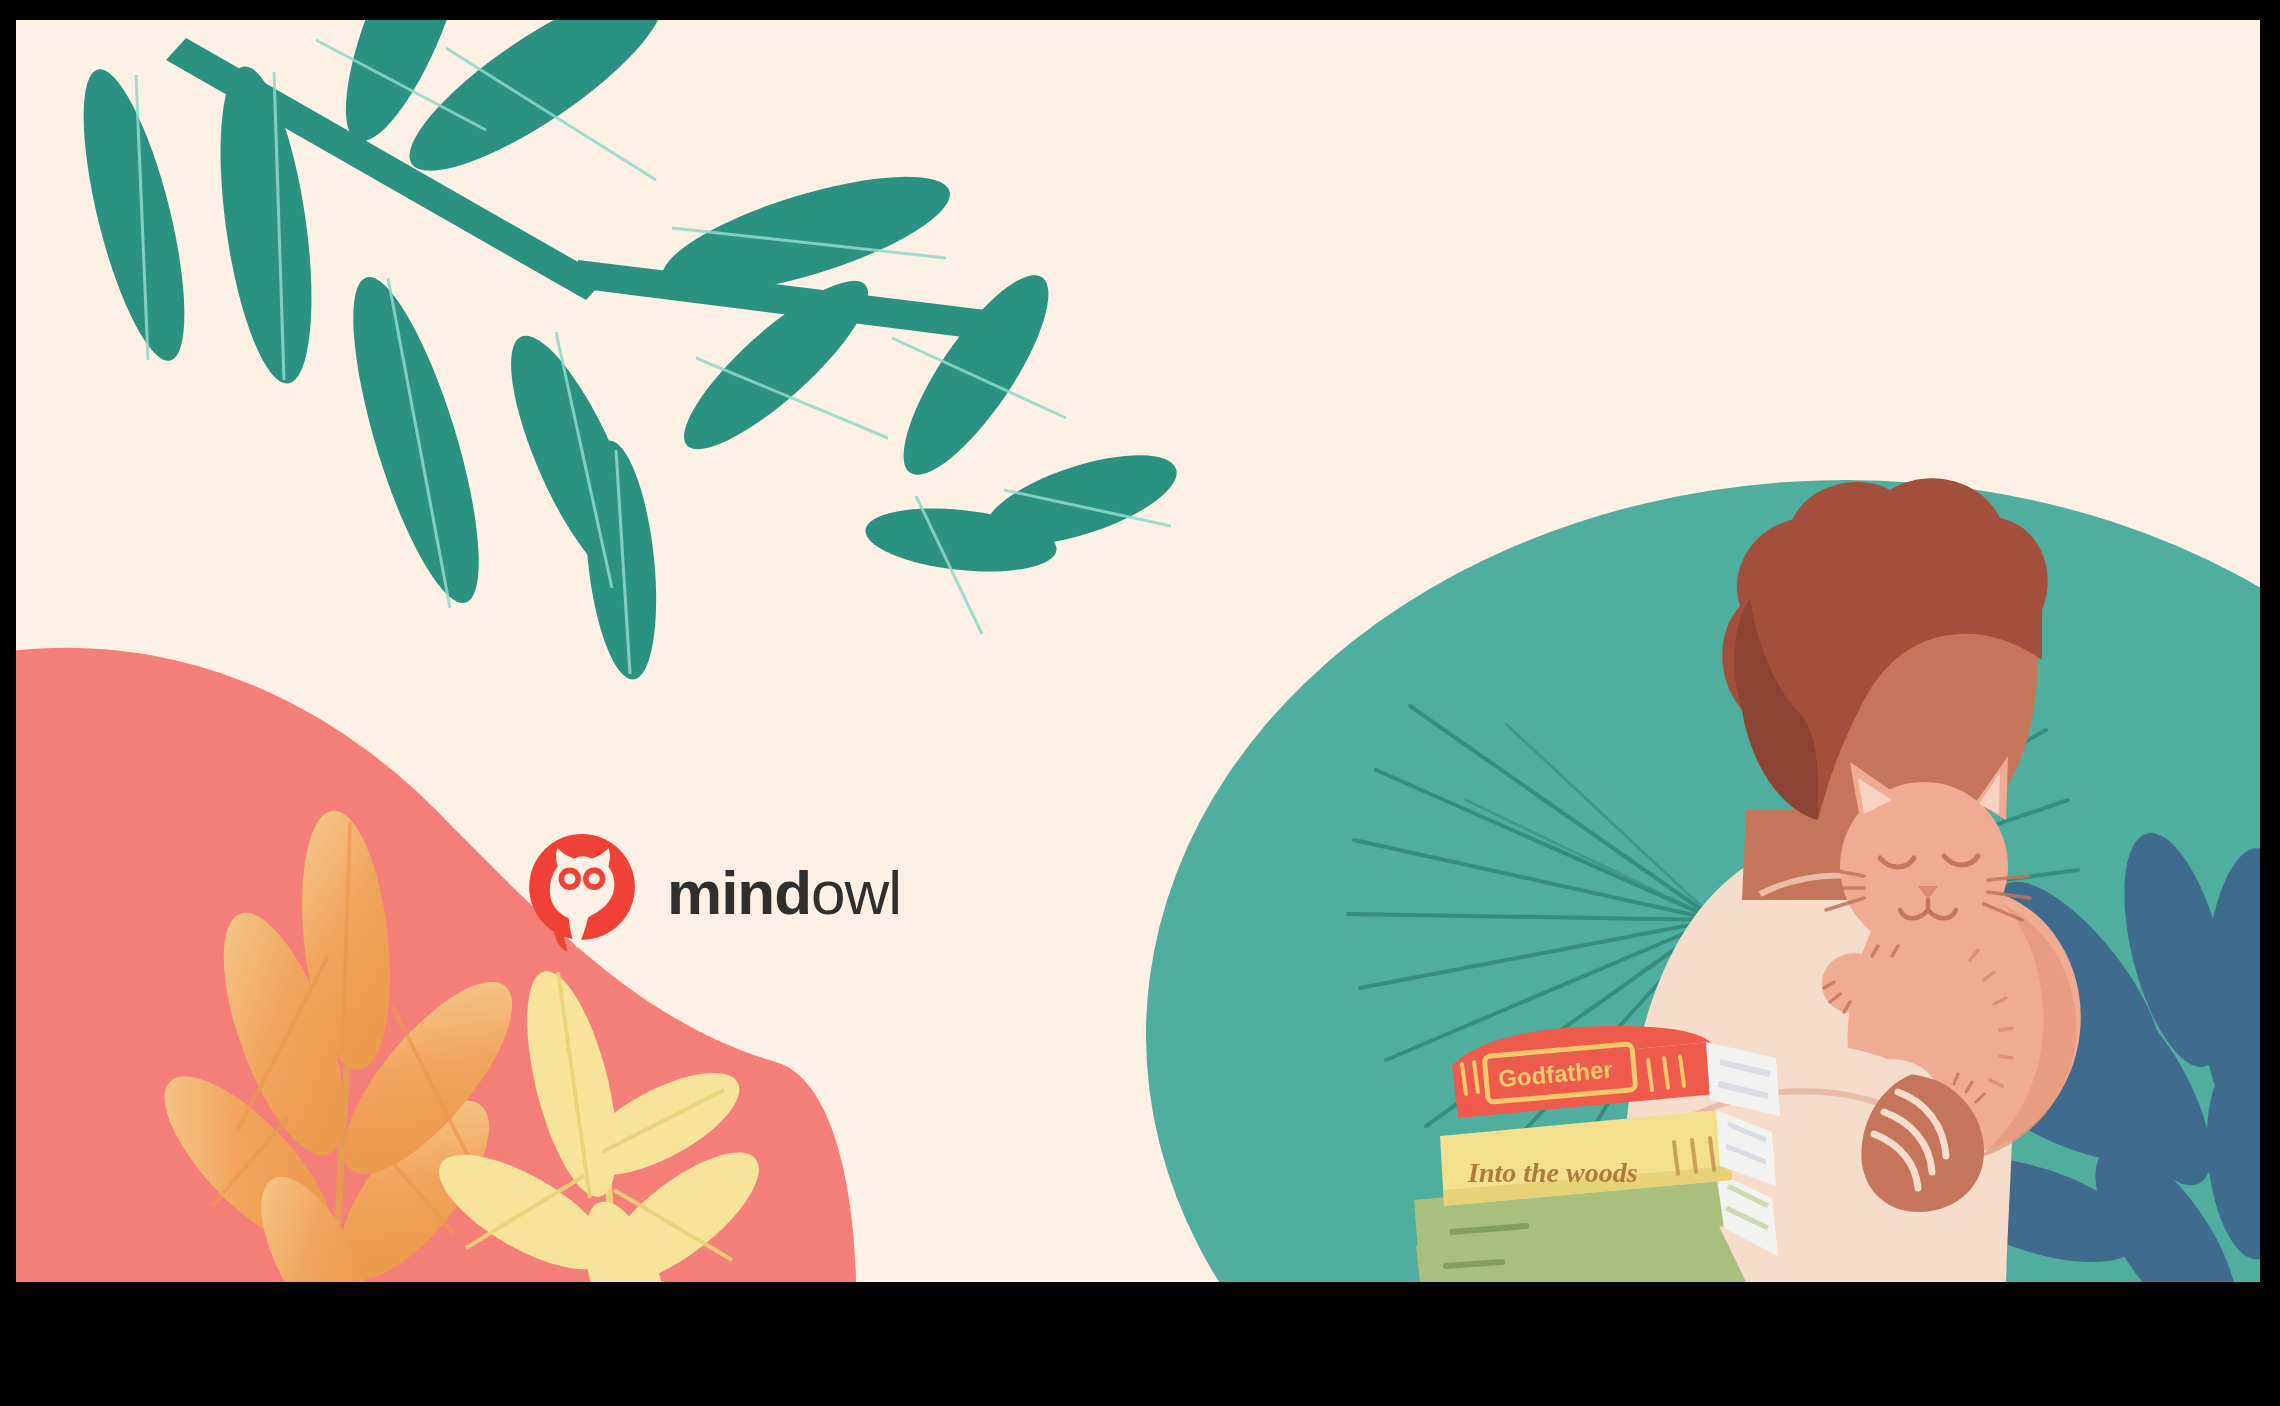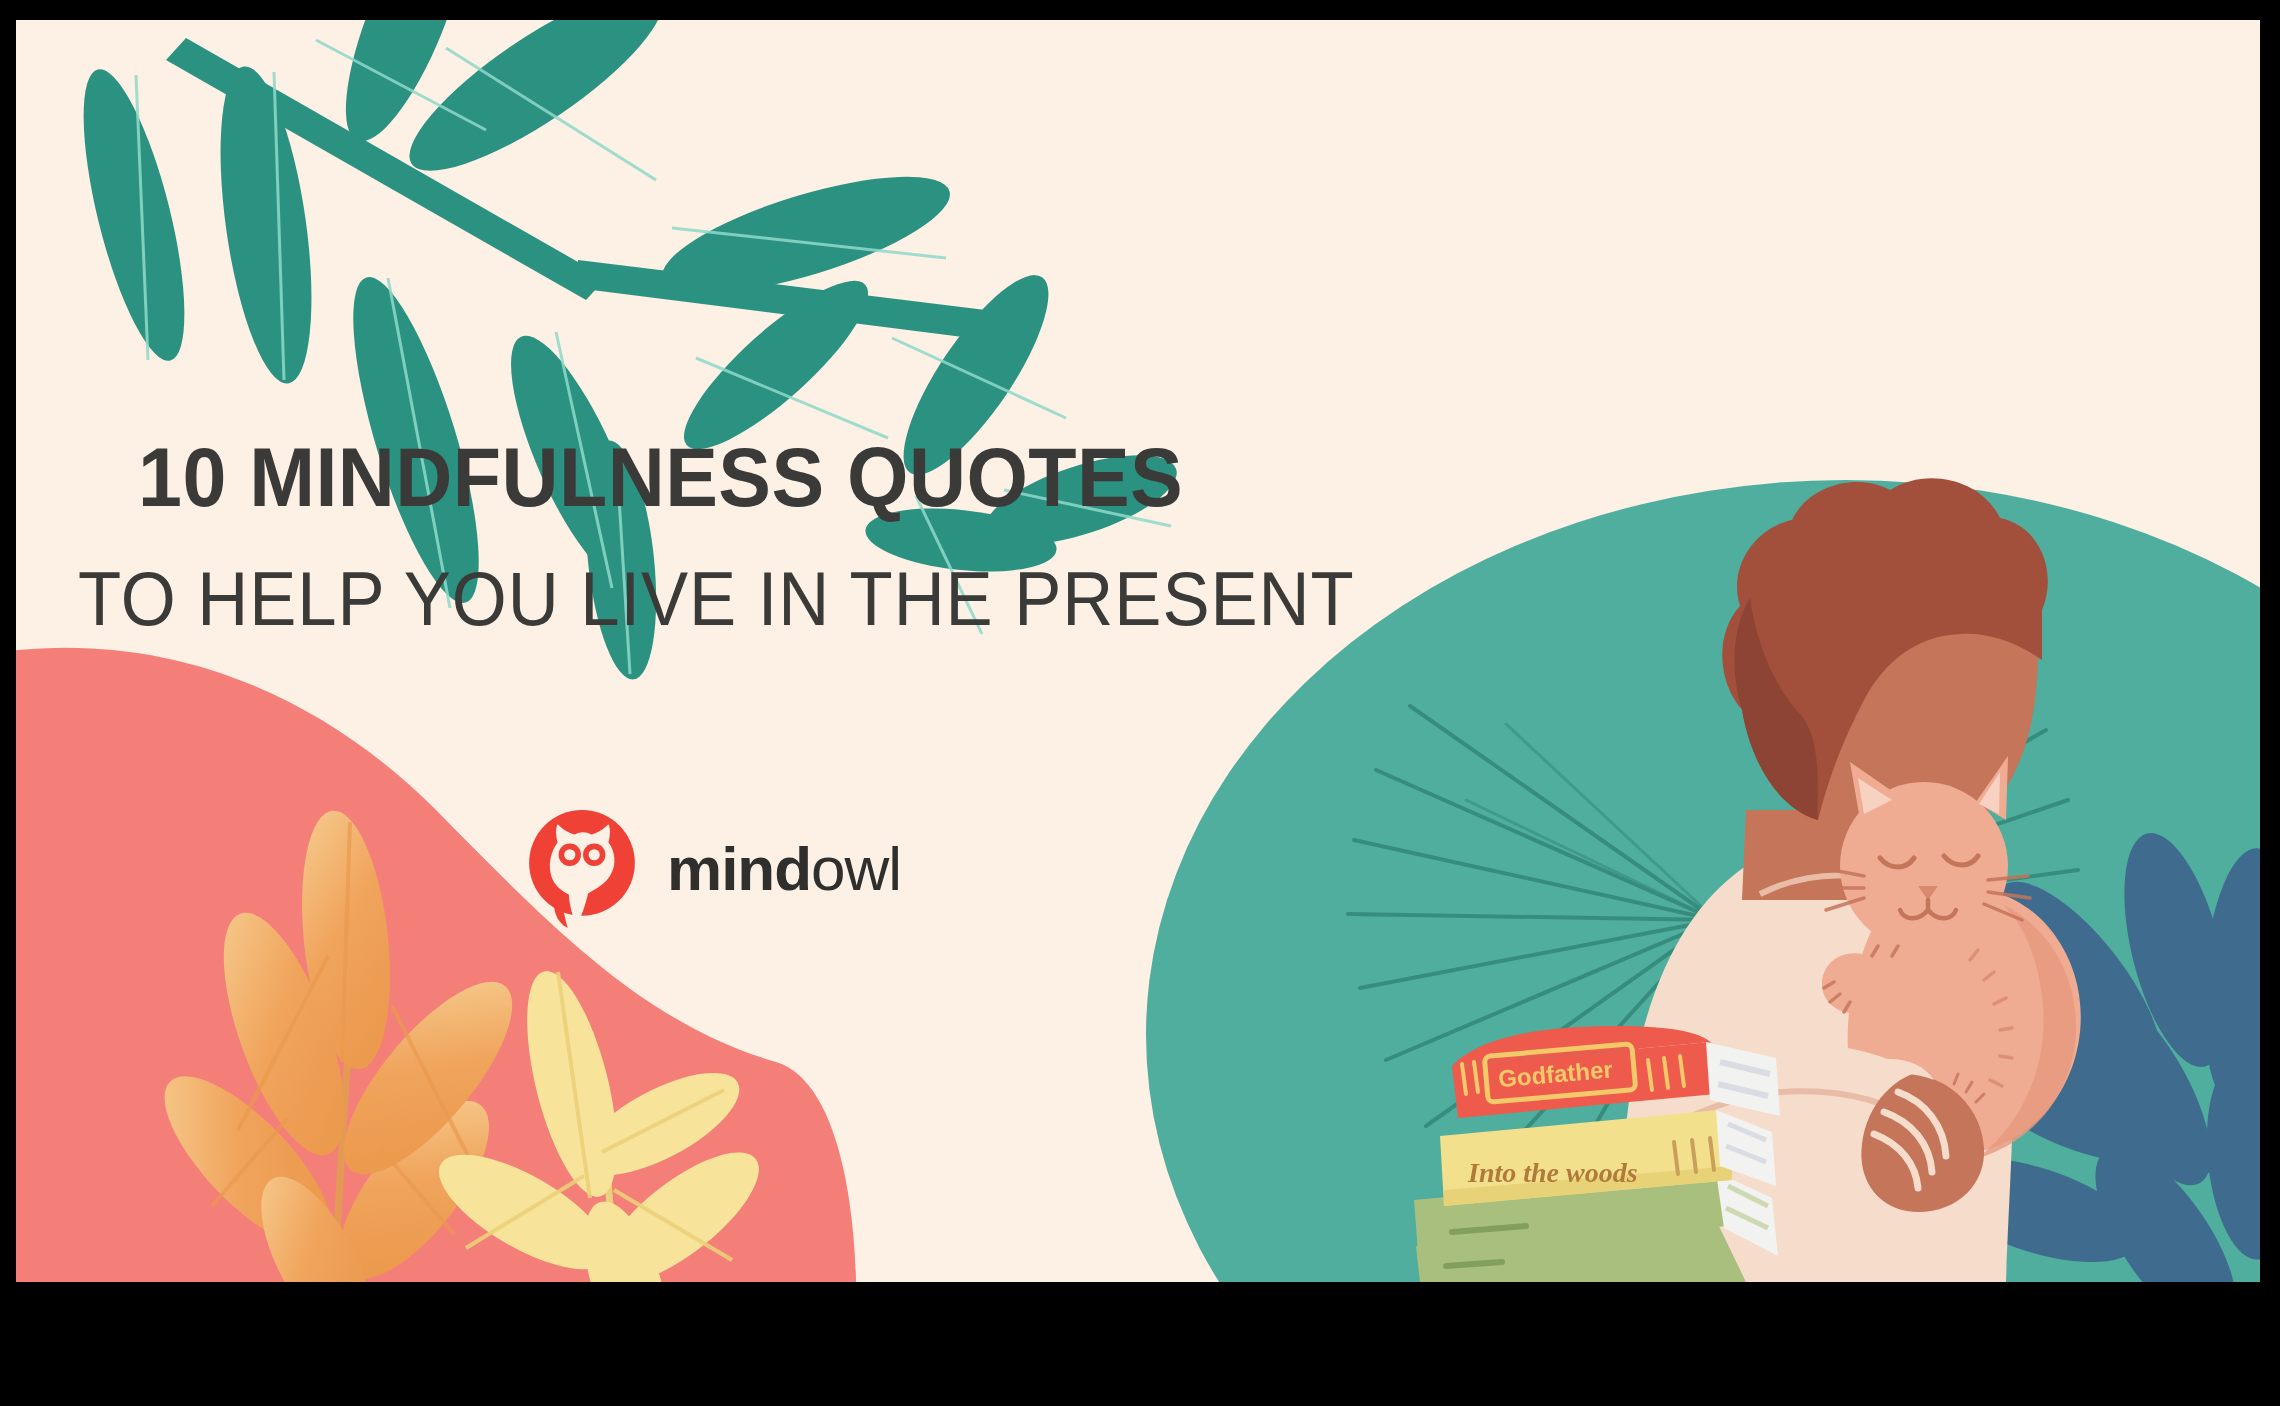--- a/index.html
+++ b/index.html
@@ -27,21 +27,21 @@
   }
   #subhead{
     font-family:"Liberation Sans",sans-serif;
     font-weight:300;font-size:76px;line-height:1.0;
     letter-spacing:1px;color:#3A3A38;
     transform:scaleX(0.93);transform-origin:left center;
     white-space:nowrap;margin:42px 0 0 0;
   }
 
   
-  #logo{position:absolute;left:505px;top:788px;display:flex;align-items:center;gap:24px;}
+  #logo{position:absolute;left:505px;top:812px;display:flex;align-items:center;gap:24px;}
   #logo-mark{width:122px;height:122px;flex:0 0 auto;}
   #logo-word{
     font-family:"Liberation Sans",sans-serif;
     font-size:62px;line-height:1;color:#2F2F2D;letter-spacing:-1px;
     white-space:nowrap;
   }
   #logo-word .bold{font-weight:700;}
   #logo-word .light{font-weight:400;}
 </style>
 </head>
@@ -368,24 +368,20 @@
             <path d="M 542 952 L 574 1178"></path>
             <path d="M 450 1228 L 568 1156"></path>
             <path d="M 716 1240 L 598 1170"></path>
             <path d="M 708 1070 L 586 1132"></path>
           </g>
         </g>
 
       </g>
     </svg>
 
-    <div id="text-block">
-      <div id="headline">10 MINDFULNESS QUOTES</div>
-      <div id="subhead">TO HELP YOU LIVE IN THE PRESENT</div>
-    </div>
 
     <div id="logo">
       <svg id="logo-mark" viewBox="0 0 120 120">
         <circle cx="60" cy="54" r="52" fill="#EF4136"></circle>
 
         <path fill="#EF4136" d="M 34 84 C 30 98, 34 112, 46 118 C 42 104, 40 94, 42 86 Z"></path>
 
         <path fill="#FDF0E5" d="M 36 34
                  C 34 26, 34 20, 36 16
                  C 41 21, 47 25, 53 26

